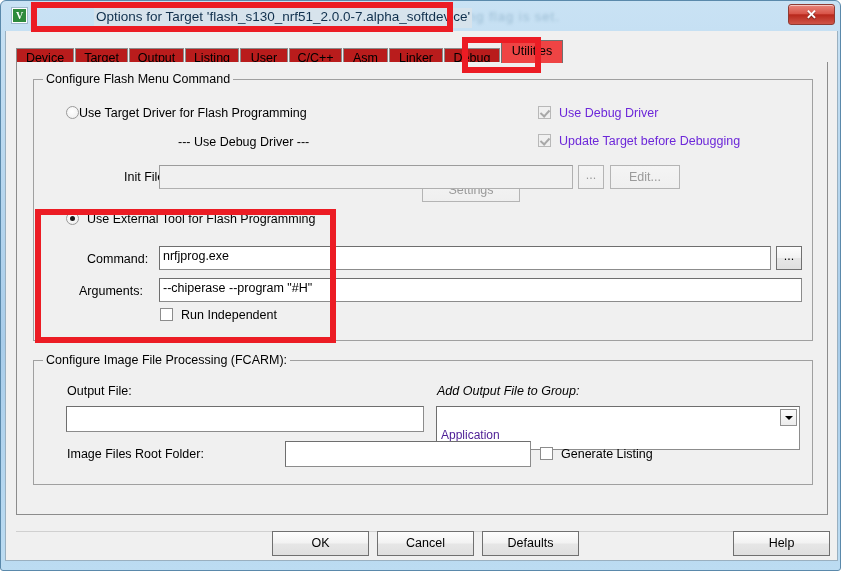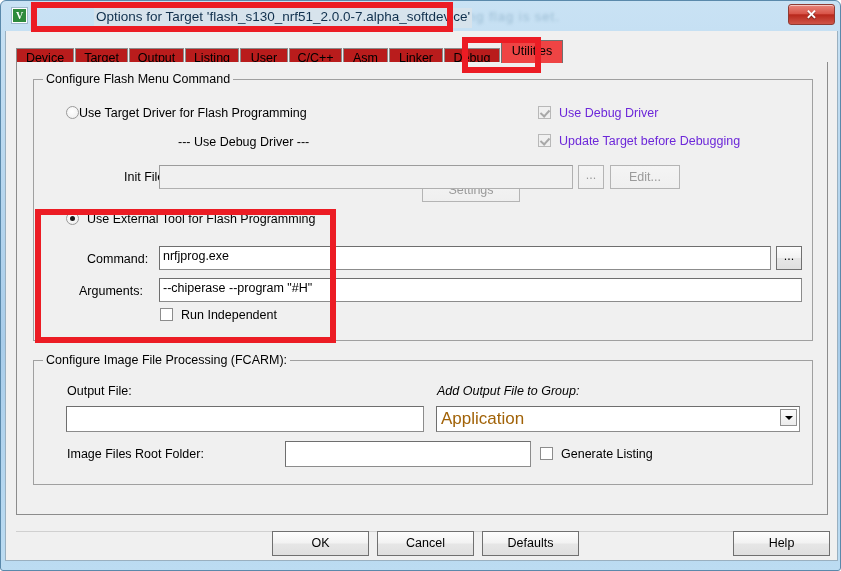--- a/index.html
+++ b/index.html
@@ -251,23 +251,23 @@
     background: linear-gradient(to bottom, #f4f4f4 0%, #efefef 100%);
   }
 
   .combo {
     position: absolute;
     box-sizing: border-box;
     background: #ffffff;
     border: 1px solid #8c8c8c;
     border-top-color: #6e6e6e;
     border-left-color: #6e6e6e;
-    font-size: 17px;
-    color: #a16207;
-    padding: 5px 4px;
+    font-size: 12px;
+    color: #4c1d95;
+    padding: 21px 4px;
     line-height: 14px;
     cursor: default;
     white-space: nowrap;
   }
   .combo-arrow {
     position: absolute;
     right: 2px; top: 2px;
     width: 17px; height: 17px;
     background: linear-gradient(to bottom, #fbfbfb 0%, #ececec 100%);
     border: 1px solid #909090;

